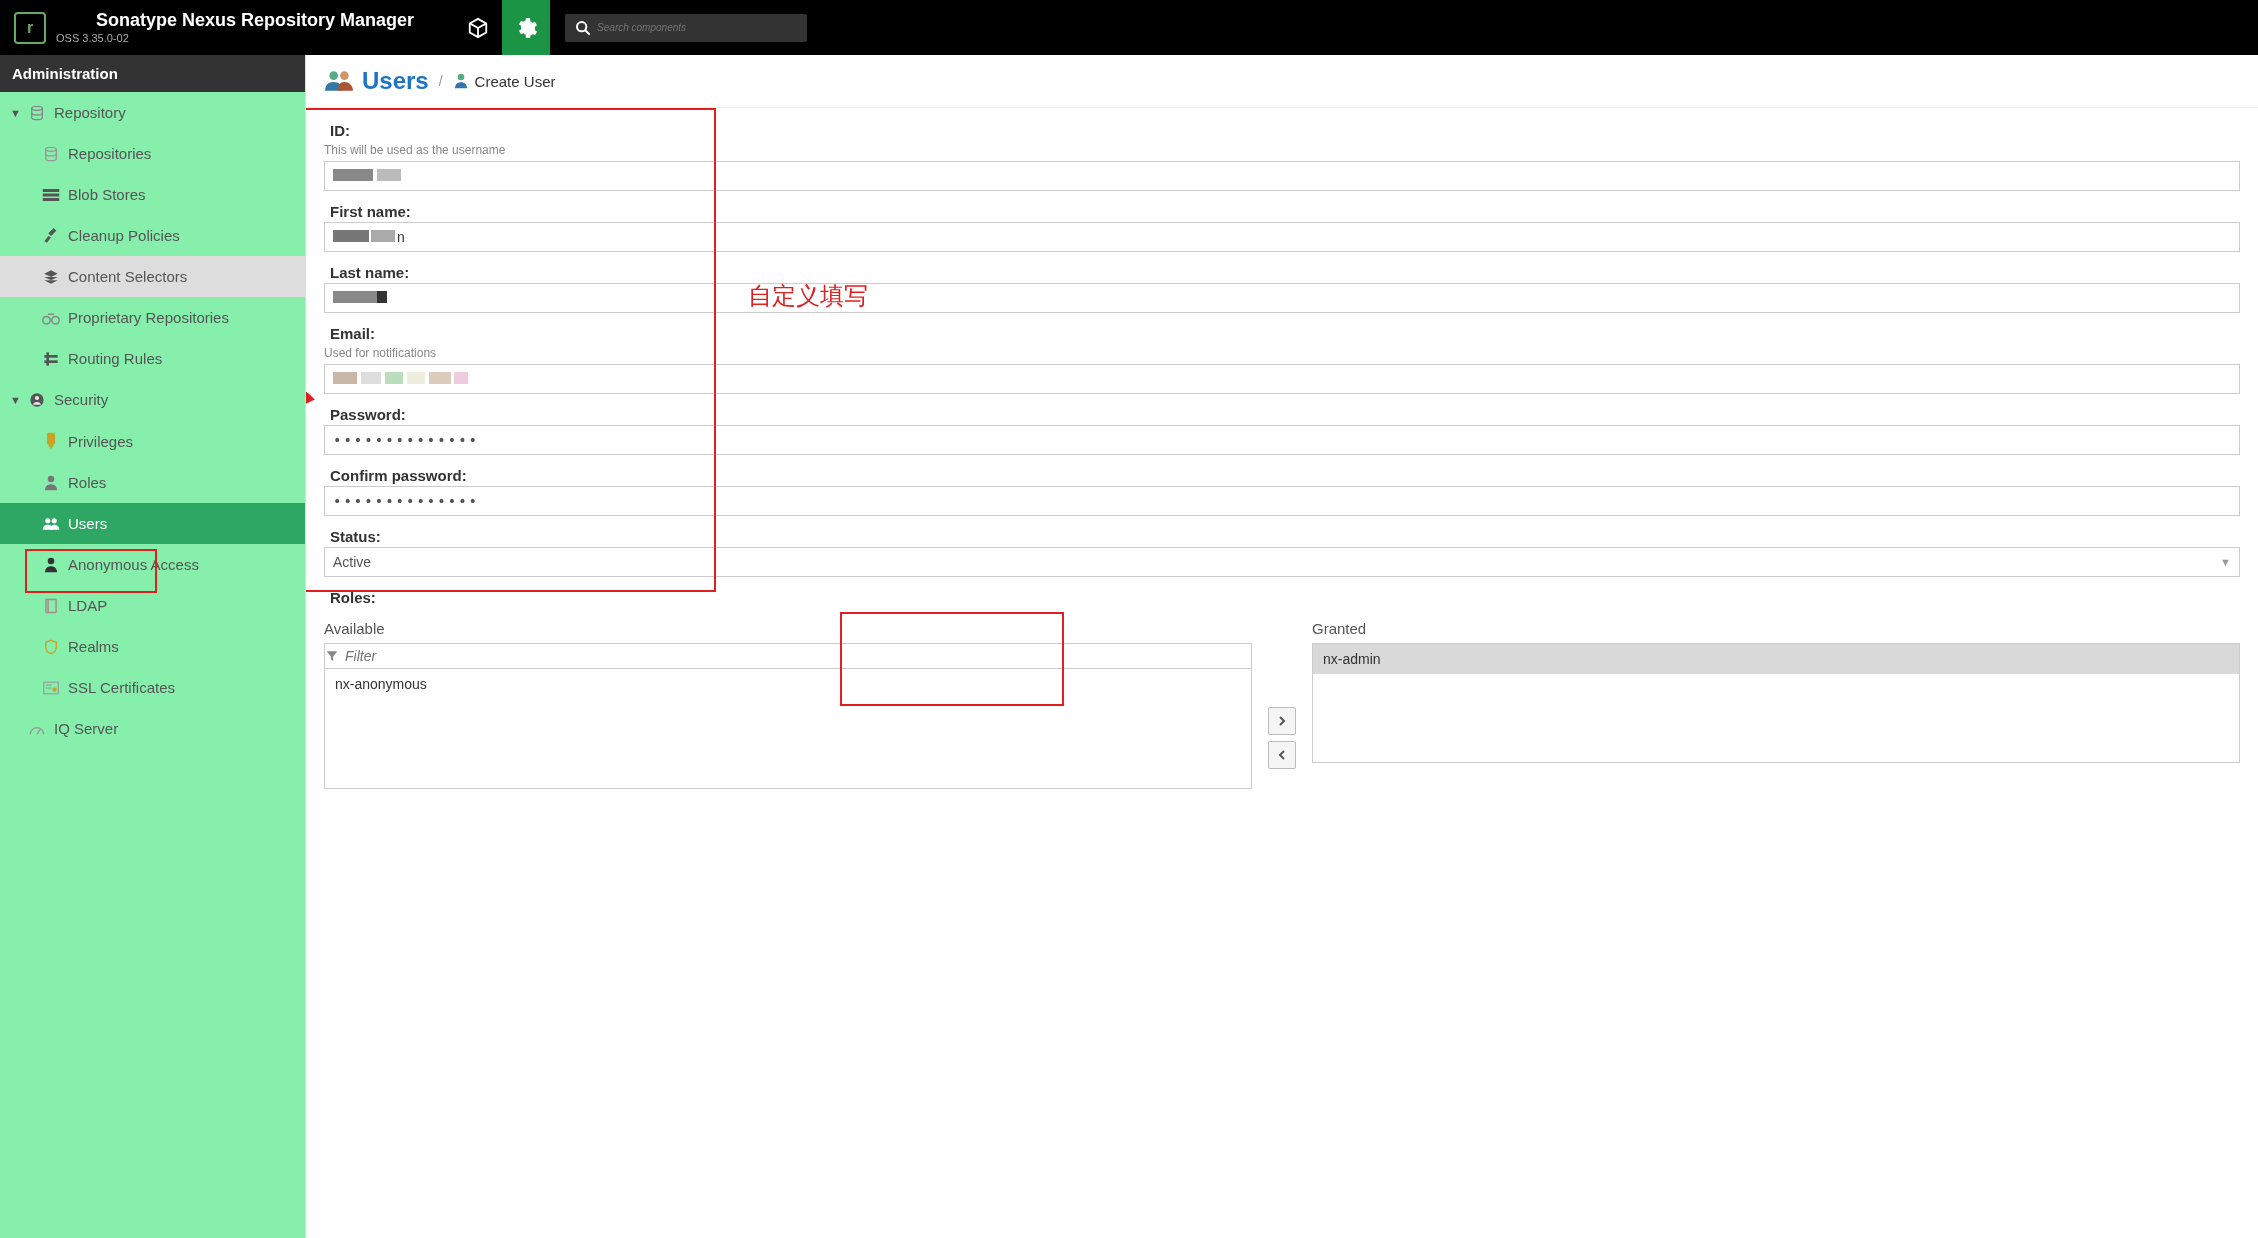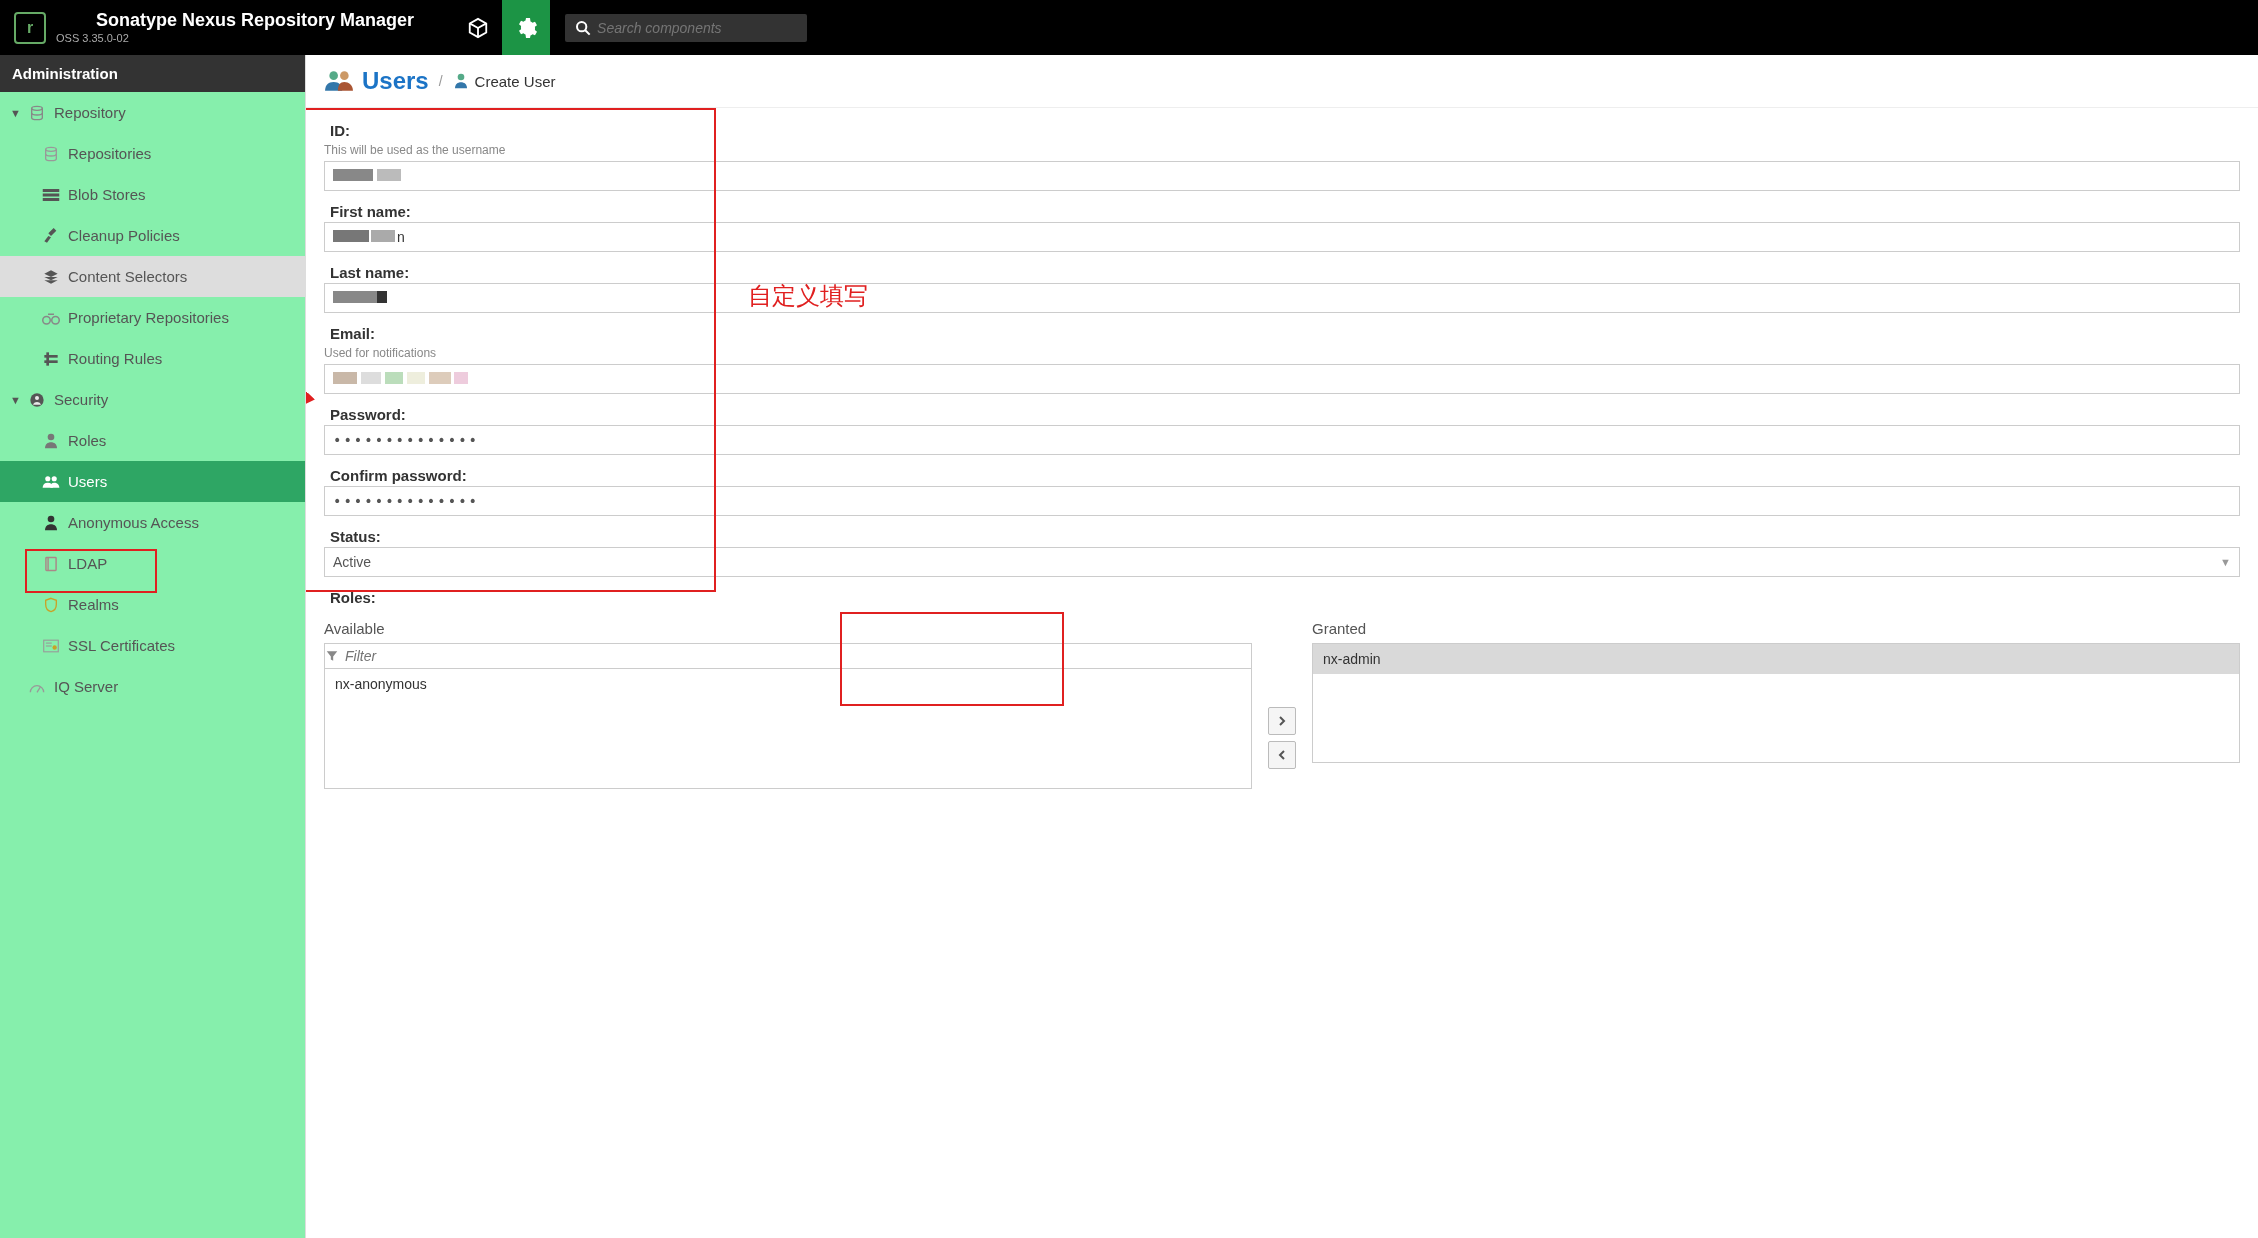--- a/index.html
+++ b/index.html
@@ -10,21 +10,21 @@
 .logo-box { width: 32px; height: 32px; border: 2px solid #6a6; display: flex; align-items: center; justify-content: center; color: #6a6; border-radius: 4px; margin-right: 10px; font-weight: bold; font-size: 16px; margin-left: 4px;}
 .header-title { display: flex; flex-direction: column; line-height: 1.2; }
 .header-title .main-title { font-size: 18px; font-weight: bold; color: #fff; margin-left: 40px; }
 .header-title .version { font-size: 11px; color: #aaa; }
 .header-icons { display: flex; align-items: center; margin-left: 40px; }
 .header-icon-btn { width: 48px; height: 55px; display: flex; align-items: center; justify-content: center; }
 .header-icon-btn.cube { color: #fff; }
 .header-icon-btn.gear { background: #1c9445; }
 .search-box { background: #333; border-radius: 2px; display: flex; align-items: center; margin-left: 15px; padding: 6px 10px; }
 .search-box .search-icon { color: #eee; margin-right: 6px; font-weight: bold; }
-.search-box input { background: transparent; border: none; outline: none; color: #ccc; font-size: 14px; font-style: italic; width: 200px; }
+.search-box input { background: transparent; border: none; outline: none; color: #ccc; font-size: 10px; font-style: italic; width: 200px; }
 
 
 .admin-header { background: #333; color: #fff; font-weight: bold; font-size: 15px; padding: 10px 12px; width: 306px; }
 
 
 .layout { display: flex; height: calc(100vh - 55px); }
 .sidebar { width: 306px; background: #86efac; overflow-y: auto; border-right: 1px solid #ddd; }
 .content { flex: 1; background: #fff; padding: 0; overflow-y: auto; position: relative; }
 
 
@@ -205,20 +205,29 @@
         <svg width="16" height="16" viewBox="0 0 24 24" fill="#555">
             <circle cx="12" cy="12" r="10"></circle>
             <circle cx="12" cy="9" r="3" fill="#e9e9e9"></circle>
             <path d="M6 19c1-3 4-4 6-4s5 1 6 4" fill="#e9e9e9"></path>
           </svg>
       </span>
       <span>Security</span>
     </div>
     <div class="tree-node tree-child">
       <span class="tree-icon">
+        <svg width="14" height="18" viewBox="0 0 16 22" fill="#c9a227">
+            <rect x="3" y="1" width="10" height="14" rx="2"></rect>
+            <path d="M4 15l4 6 4-6"></path>
+          </svg>
+      </span>
+      <span>Privileges</span>
+    </div>
+    <div class="tree-node tree-child">
+      <span class="tree-icon">
         <svg width="14" height="16" viewBox="0 0 20 24" fill="#777">
             <circle cx="10" cy="6" r="5"></circle>
             <path d="M1 23c0-6 4-9 9-9s9 3 9 9z"></path>
           </svg>
       </span>
       <span>Roles</span>
     </div>
     <div class="tree-node tree-child active" style="position:relative;">
       <span class="tree-icon">
         <svg width="18" height="14" viewBox="0 0 28 20" fill="#fff">

